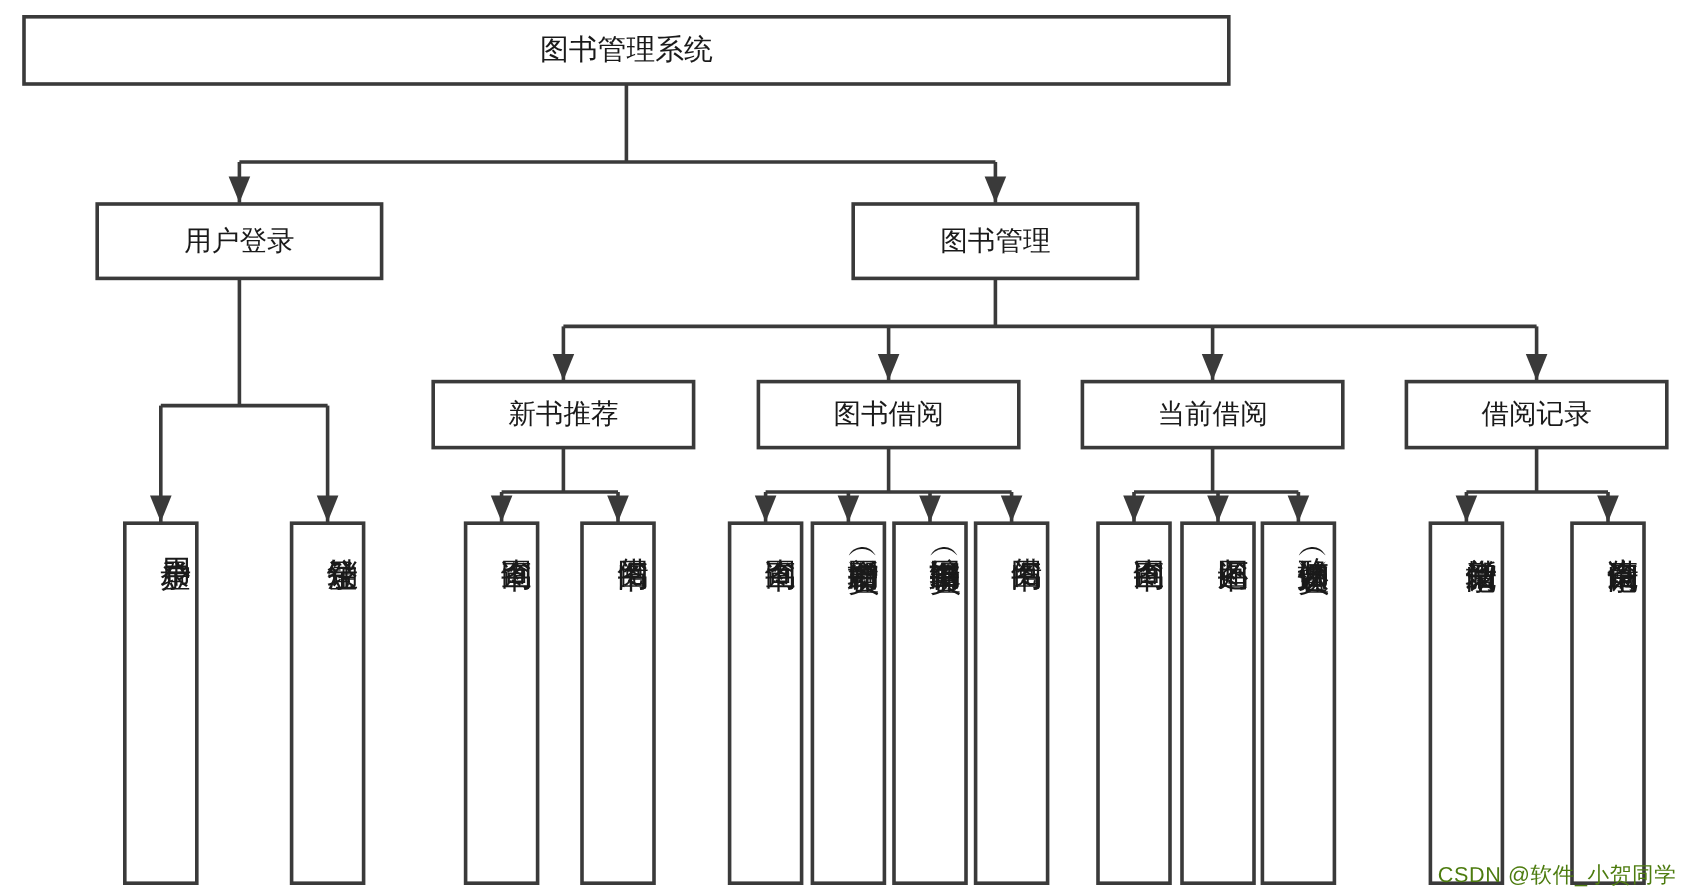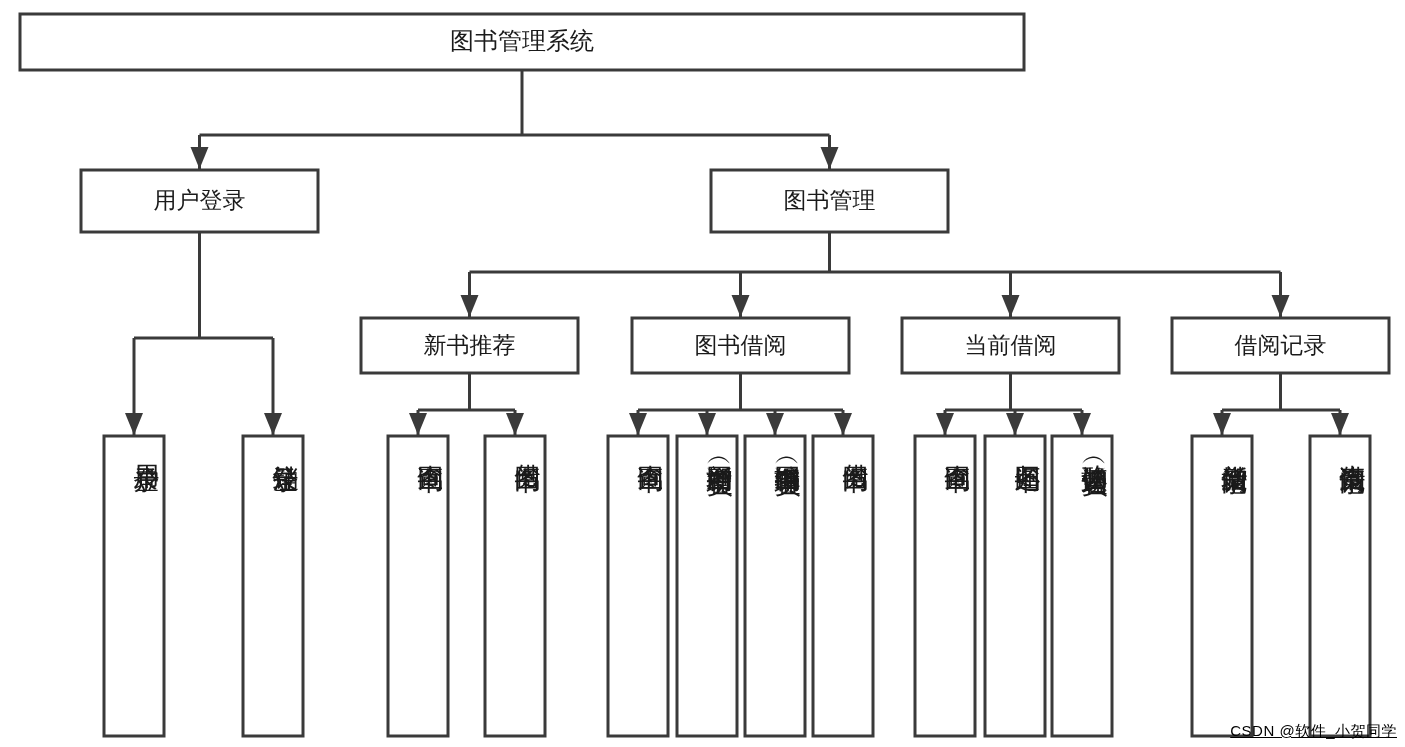--- a/index.html
+++ b/index.html
@@ -61,25 +61,24 @@
     letter-spacing: 1px;
     white-space: nowrap;
     pointer-events: none;
     text-align: left;
   }
   #watermark {
     position: absolute;
     right: 8px;
     bottom: 6px;
     font-family: "Liberation Sans", "DejaVu Sans", sans-serif;
-    font-size: 15px;
-    color: #000000;
+    font-size: 18px;
+    color: #4d7c0f;
     letter-spacing: 0.5px;
     white-space: nowrap;
-    text-decoration: underline;
   }
 </style>
 </head>
 <body>
 
 <svg id="canvas" viewBox="0 0 1405 747">
   <g id="connectors">
       <line x1="522" y1="70" x2="522" y2="135" class="connector"></line>
       <line x1="199.5" y1="135" x2="829.5" y2="135" class="connector"></line>
       <line x1="199.5" y1="135" x2="199.5" y2="169" class="connector"></line>

